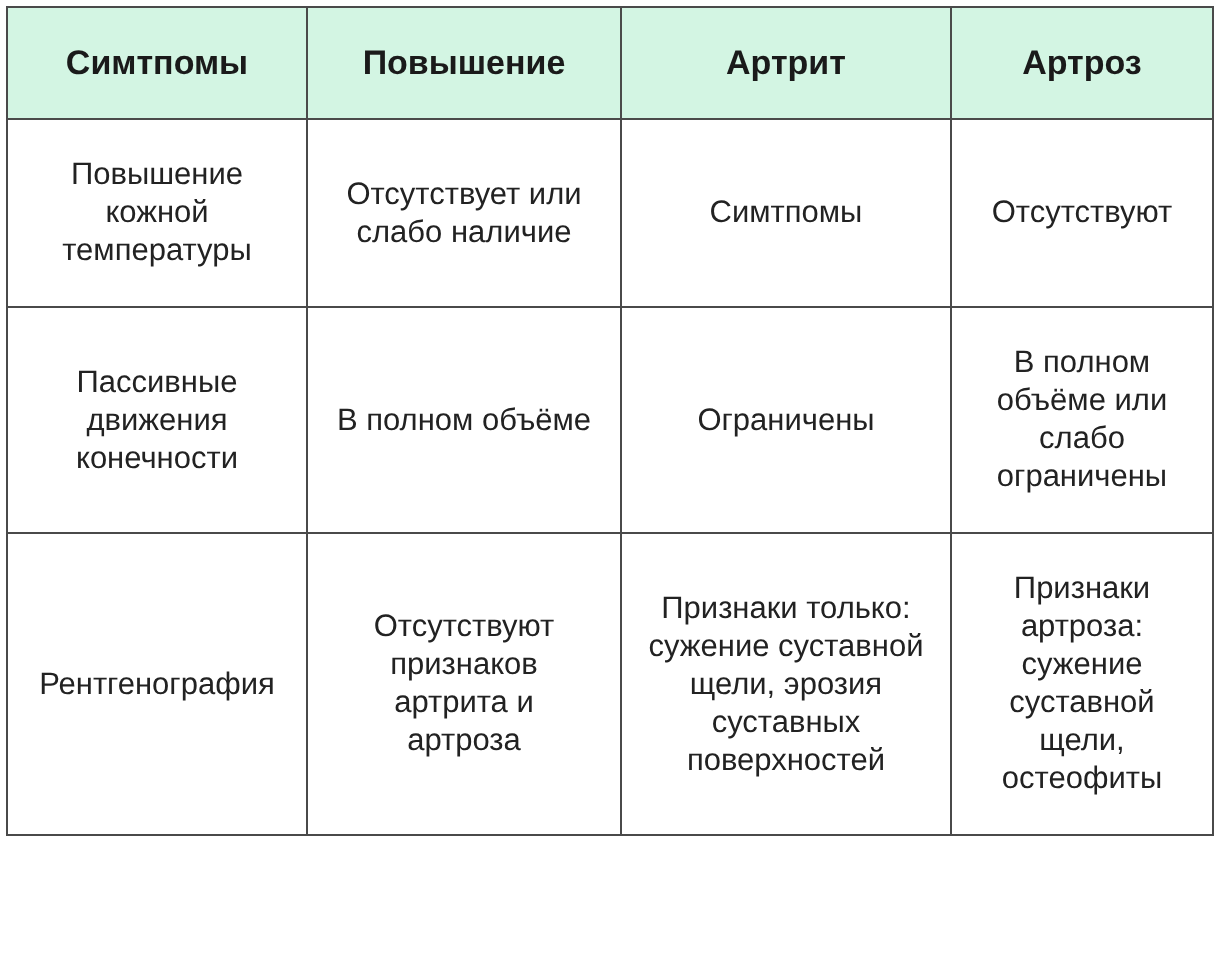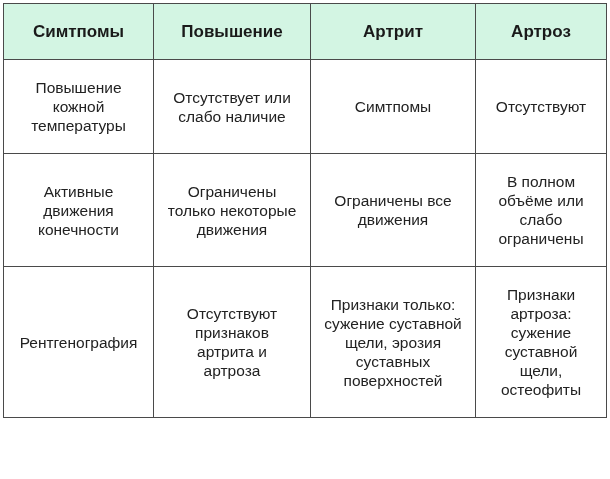--- a/index.html
+++ b/index.html
@@ -80,34 +80,31 @@
           <span class="cell-text">Отсутствует или
 слабо наличие</span>
         </td>
       <td>
           <span class="cell-text">Симтпомы</span>
         </td>
       <td>
           <span class="cell-text">Отсутствуют</span>
         </td>
     </tr>
-    <tr class="r3">
+    <tr class="r2">
       <td>
-          <span class="cell-text">Активные
+          <span class="cell-text">Пассивные
 движения
 конечности</span>
         </td>
       <td>
-          <span class="cell-text">Ограничены
-только некоторые
-движения</span>
+          <span class="cell-text">В полном объёме</span>
         </td>
       <td>
-          <span class="cell-text">Ограничены все
-движения</span>
+          <span class="cell-text">Ограничены</span>
         </td>
       <td>
           <span class="cell-text">В полном
 объёме или
 слабо
 ограничены</span>
         </td>
     </tr>
     <tr class="r5">
       <td>

